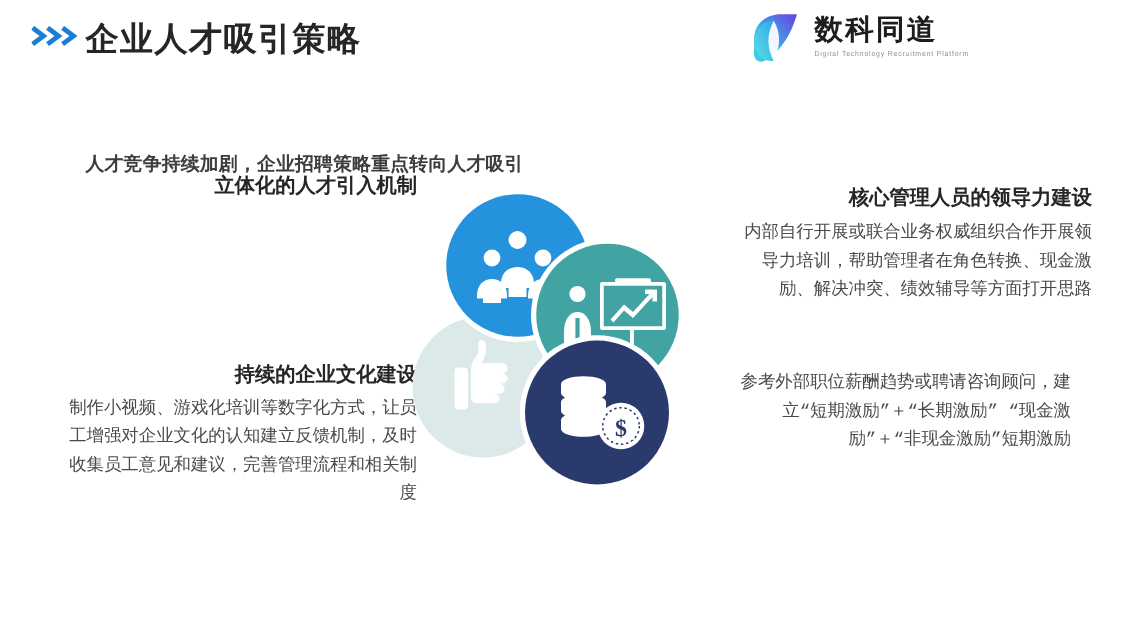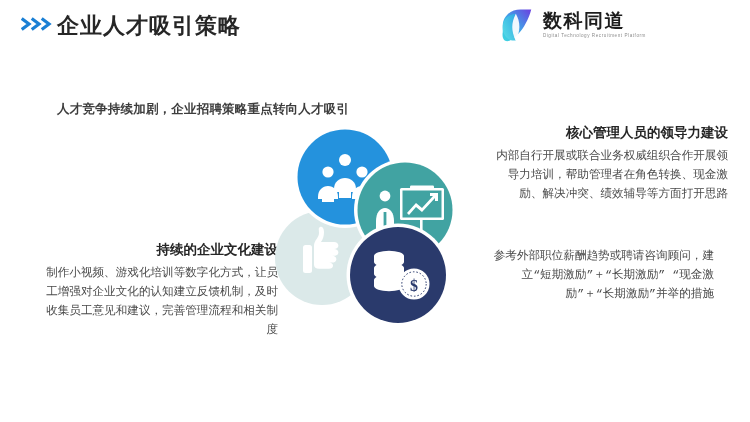--- a/index.html
+++ b/index.html
@@ -154,34 +154,35 @@
       <path d="M30 13 C26 21 24 28 24 35 C24 43 26 51 30 58 C34 50 36 42 36 35 C36 27 34 20 30 13 Z" fill="#ffffff" opacity="0.92"></path>
     </svg>
     <div id="brand-text">
       <div id="brand-name">数科同道</div>
       <div id="brand-tagline">Digital Technology Recruitment Platform</div>
     </div>
   </div>
 </div>
 
 <div class="block left-block" id="block-intro">
+  <div class="block-title">立体化的人才引入机制</div>
 </div>
 
 <div class="block left-block" id="block-culture">
   <div class="block-title">持续的企业文化建设</div>
   <div class="block-body">制作小视频、游戏化培训等数字化方式，让员工增强对企业文化的认知建立反馈机制，及时收集员工意见和建议，完善管理流程和相关制度</div>
 </div>
 
 <div class="block right-block" id="block-leader">
   <div class="block-title">核心管理人员的领导力建设</div>
   <div class="block-body">内部自行开展或联合业务权威组织合作开展领导力培训，帮助管理者在角色转换、现金激励、解决冲突、绩效辅导等方面打开思路</div>
 </div>
 
 <div class="block right-block" id="block-salary">
-  <div class="block-body">参考外部职位薪酬趋势或聘请咨询顾问，建立“短期激励”＋“长期激励” “现金激励”＋“长期激励”并举的措施</div>
+  <div class="block-body">参考外部职位薪酬趋势或聘请咨询顾问，建立“短期激励”＋“长期激励” “现金激励”＋“非现金激励”短期激励</div>
 </div>
 
 <div id="flower">
   <svg width="226" height="228" viewBox="0 0 226 228" aria-hidden="true">
 
     <g>
       <circle cx="60" cy="146" r="47" fill="#dbe9e9"></circle>
       <g fill="#ffffff">
         <path d="M52 134 c0 -6 5 -8 5 -13 c0 -3 -1 -5 1 -6 c2 -1 4 1 4 5 c0 4 -1 7 -3 10 l13 0
                  c2.6 0 4.4 1.6 4.4 3.6 c0 2 -1.8 3.4 -4.4 3.4 l-10 0 l10 0 c2.6 0 4.4 1.4 4.4 3.4

